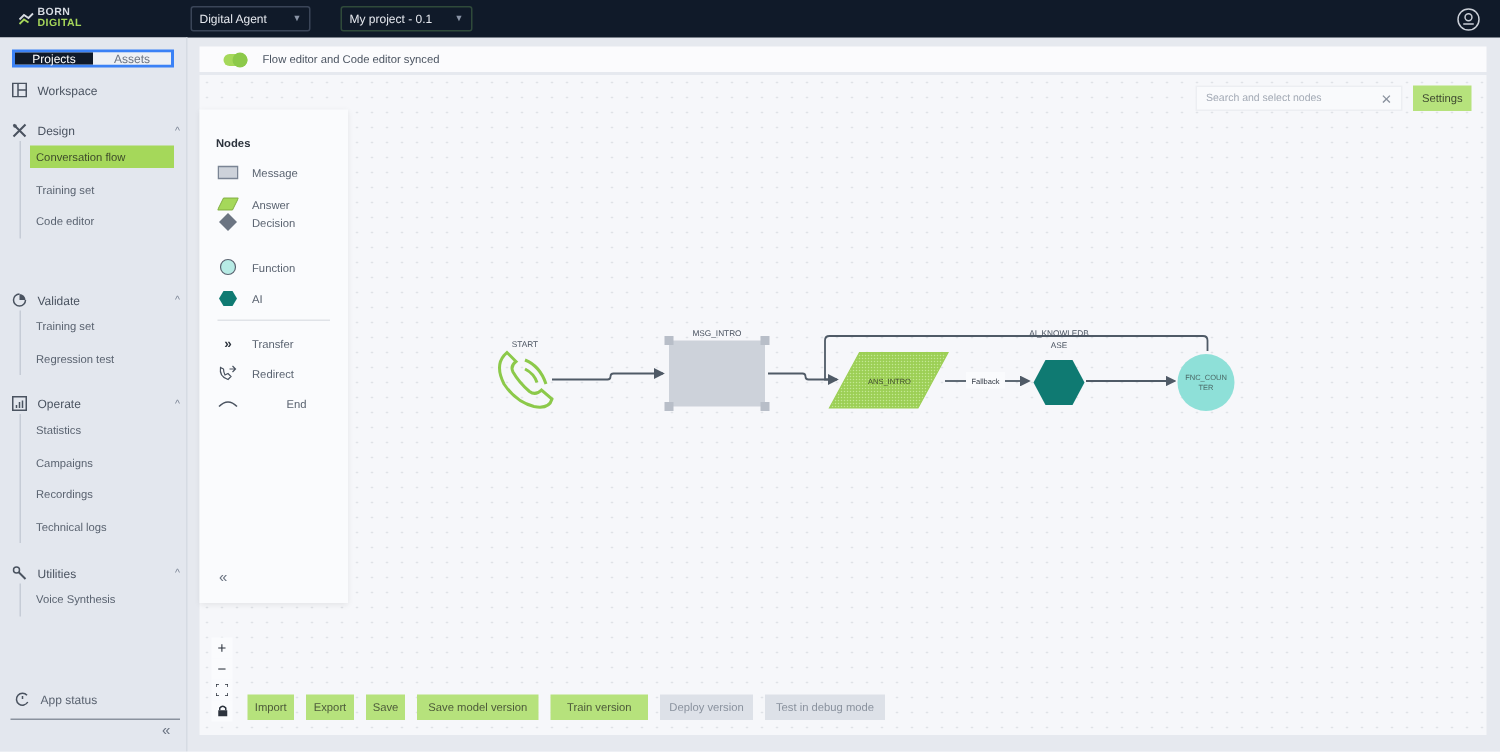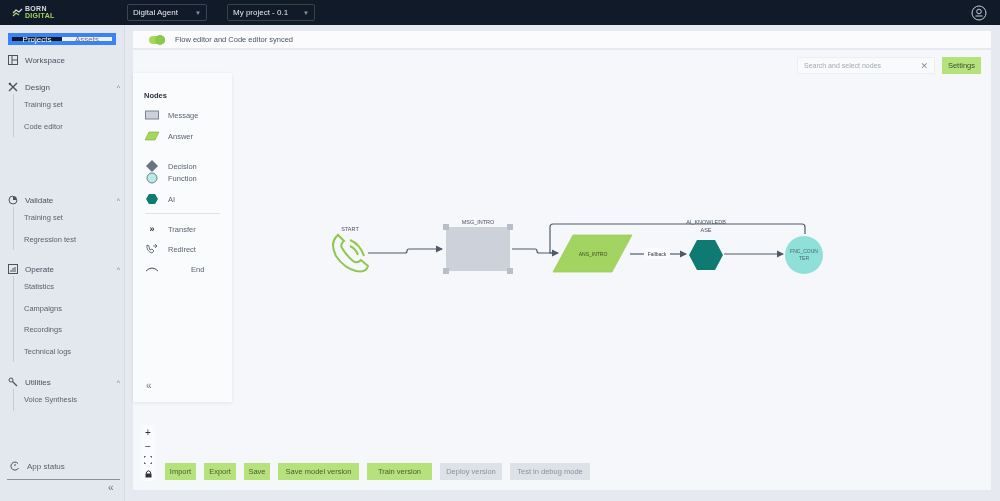--- a/index.html
+++ b/index.html
@@ -14,21 +14,21 @@
   .logo-text .l1 { color: #d7dbe2; }
   .logo-text .l2 { color: #a6d65a; }
   .dd { position: absolute; top: 4px; height: 17px; border: 1px solid #3a4558; border-radius: 2px; color: #e6e9ef; font-size: 8px; display: flex; align-items: center; padding: 0 5px; justify-content: space-between; text-align: right; }
   .dd .chev { font-size: 6px; color: #8a94a6; }
   .dd-agent { left: 127px; width: 80px; }
   .dd-project { left: 227px; width: 88px; border-color: #2f4a3a; }
   .user-icon { position: absolute; left: 971px; top: 5px; width: 16px; height: 16px; }
 
   
   .sidebar { position: absolute; left: 0; top: 25px; width: 125px; height: 476px; background: #e3e7ee; border-right: 1px solid #d6dbe3; }
-  .tabs { position: absolute; left: 8px; top: 8px; width: 108px; height: 12px; display: flex; border: 4px solid #3b82f6; }
+  .tabs { position: absolute; left: 8px; top: 8px; width: 108px; height: 12px; display: flex; border: 2px solid #3b82f6; }
   .tab { flex: 1; display: flex; align-items: center; justify-content: center; font-size: 8px; }
   .tab.active { background: #101a29; color: #ffffff; }
   .tab.inactive { background: #eef1f5; color: #6b7482; }
   .nav-top { position: absolute; left: 8px; top: 30px; display: flex; align-items: center; gap: 7px; font-size: 8px; color: #4a5360; }
   .section { position: absolute; left: 8px; width: 112px; }
   .section-head { display: flex; align-items: center; gap: 7px; height: 14px; font-size: 8px; color: #4a5360; }
   .section-head .caret { margin-left: auto; font-size: 7px; color: #7a8494; }
   .sub-list { margin-left: 5px; border-left: 1px solid #c6ccd6; padding-left: 10px; }
   .sub-item { height: 21.5px; display: flex; align-items: center; font-size: 7.5px; color: #5a6370; }
   .sub-item.active span { background: #a5d85a; padding: 3px 4px; margin-left: -4px; color: #3d4a2a; width: 96px; display: inline-block; }
@@ -116,20 +116,23 @@
   <div class="section" style="top:55px;">
     <div class="section-head">
       <svg class="ico" viewBox="0 0 10 10">
         <path d="M1 1 L9 9 M9 1 L1 9" stroke="#4a5360" stroke-width="1.4"></path>
         <circle cx="2" cy="2" r="1.2" fill="#4a5360"></circle>
       </svg>
       <span>Design</span>
       <span class="caret">^</span>
     </div>
     <div class="sub-list">
+      <div class="sub-item active">
+          <span>Conversation flow</span>
+        </div>
       <div class="sub-item">
           <span>Training set</span>
         </div>
       <div class="sub-item">
           <span>Code editor</span>
         </div>
     </div>
   </div>
 
   <div class="section" style="top:168px;">
@@ -281,21 +284,21 @@
     <span>Message</span>
   </div>
   <div class="np-item" style="top:58px;">
     <span class="shape">
         <svg width="14" height="10">
           <polygon points="4,1 14,1 10,9 0,9" fill="#a5d85a" stroke="#7aa83a" stroke-width="0.6"></polygon>
         </svg>
       </span>
     <span>Answer</span>
   </div>
-  <div class="np-item" style="top:88px;text-align:right;">
+  <div class="np-item" style="top:70px;text-align:right;">
     <span class="shape">
         <svg width="14" height="12">
           <polygon points="7,0 13,6 7,12 1,6" fill="#6b7482"></polygon>
         </svg>
       </span>
     <span>Decision</span>
   </div>
   <div class="np-item" style="top:100px;">
     <span class="shape">
         <svg width="14" height="12">

